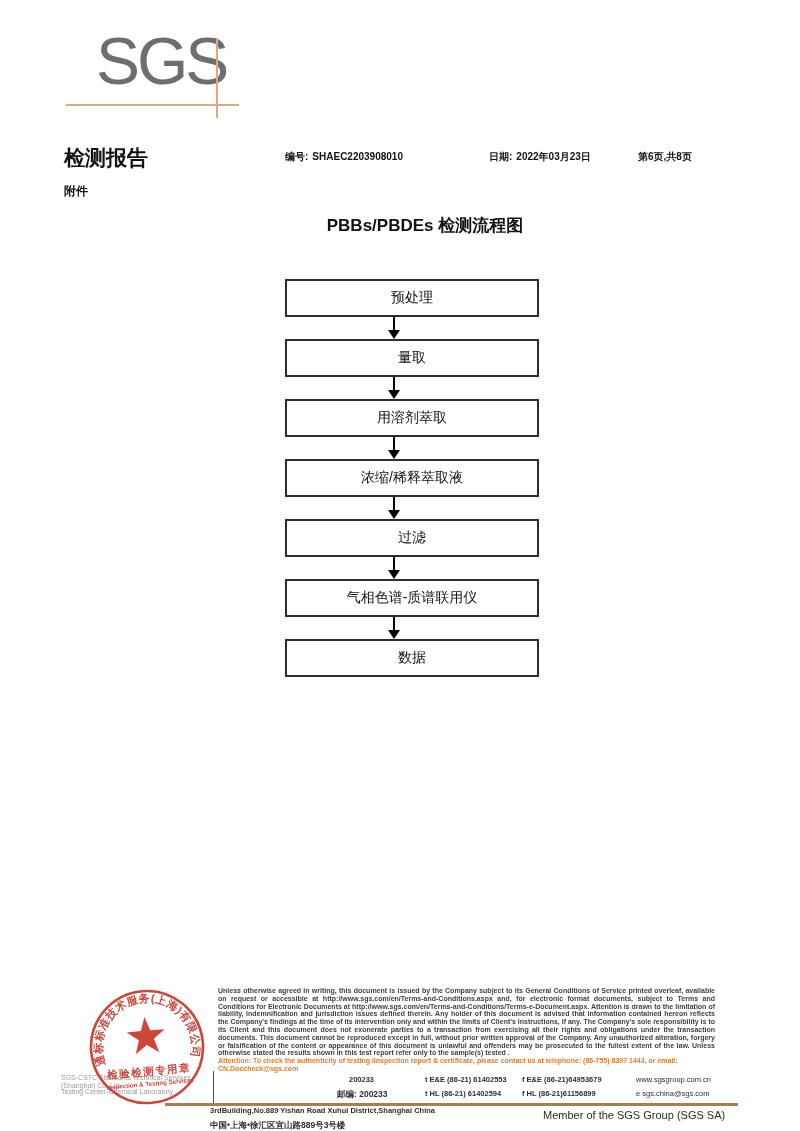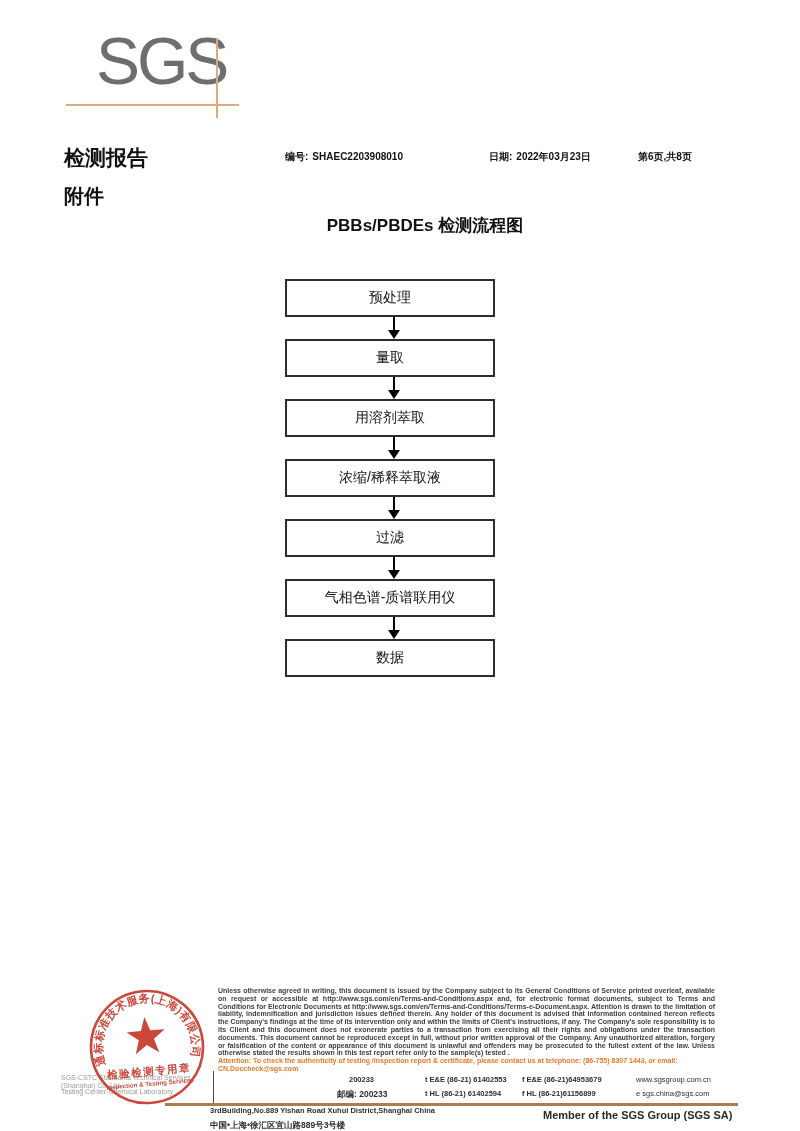--- a/index.html
+++ b/index.html
@@ -11,26 +11,26 @@
   .logo-hline{position:absolute;left:66px;top:104px;width:173px;height:2px;background:#e2a87b;}
   .logo-vline{position:absolute;left:216px;top:38px;width:2px;height:80px;background:#e2a87b;}
 
   
   .report-title{position:absolute;left:64px;top:144px;font-size:21px;font-weight:bold;color:#111;}
   .hdr{position:absolute;top:150px;font-size:10px;color:#111;font-weight:bold;}
   .hdr-no{left:285px;}
   .hdr-date{left:489px;}
   .hdr-pages{left:638px;}
   .hdr .lbl{margin-right:4px;}
-  .attachment{position:absolute;left:64px;top:183px;font-size:20px;font-weight:bold;color:#111;}
+  .attachment{position:absolute;left:64px;top:183px;font-size:12px;font-weight:bold;color:#111;}
 
   
   .flow-title{position:absolute;left:250px;top:214px;width:350px;text-align:center;font-size:17px;font-weight:bold;color:#111;}
   .flowchart{position:absolute;left:285px;top:279px;width:218px;}
-  .flow-box{box-sizing:border-box;width:210px;height:38px;border:2px solid #2d2d2d;display:flex;align-items:center;justify-content:center;font-size:14px;color:#111;background:#fff;}
+  .flow-box{box-sizing:border-box;width:254px;height:38px;border:2px solid #2d2d2d;display:flex;align-items:center;justify-content:center;font-size:14px;color:#111;background:#fff;}
   .flow-arrow{height:22px;display:flex;flex-direction:column;align-items:center;}
   .flow-arrow .stem{width:2px;height:13px;background:#000;}
   .flow-arrow .head{width:0;height:0;border-left:6px solid transparent;border-right:6px solid transparent;border-top:9px solid #000;}
 
   
   .company-gray{position:absolute;left:61px;color:#9b9b9b;font-size:7px;line-height:8px;width:160px;}
   .company-gray.l1{top:1074px;}
   .company-gray.l2{top:1088px;}
   .stamp{position:absolute;left:77px;top:985px;opacity:0.93;}
 
@@ -43,21 +43,21 @@
   .r2{top:1089px;}
   .c-addr{left:210px;margin-top:31px;}
   .c-post{left:320px;margin-left:29px;}
   .c-post2{left:337px;}
   .c-tel{left:425px;}
   .c-fax{left:522px;}
   .c-net{left:636px;font-weight:normal;}
   .addr-cn{font-size:8.5px;}
 
   .footer-rule{position:absolute;left:165px;top:1103px;width:573px;height:3px;background:#a97d4f;}
-  .member-note{position:absolute;left:543px;top:1109px;font-size:11px;font-weight:700;color:#2a2a2a;}
+  .member-note{position:absolute;left:543px;top:1109px;font-size:11px;font-weight:400;color:#2a2a2a;}
 </style>
 </head>
 <body>
 
 <div id="page">
 
   <div class="sgs-logo">SGS</div>
   <div class="logo-hline"></div>
   <div class="logo-vline"></div>
 

